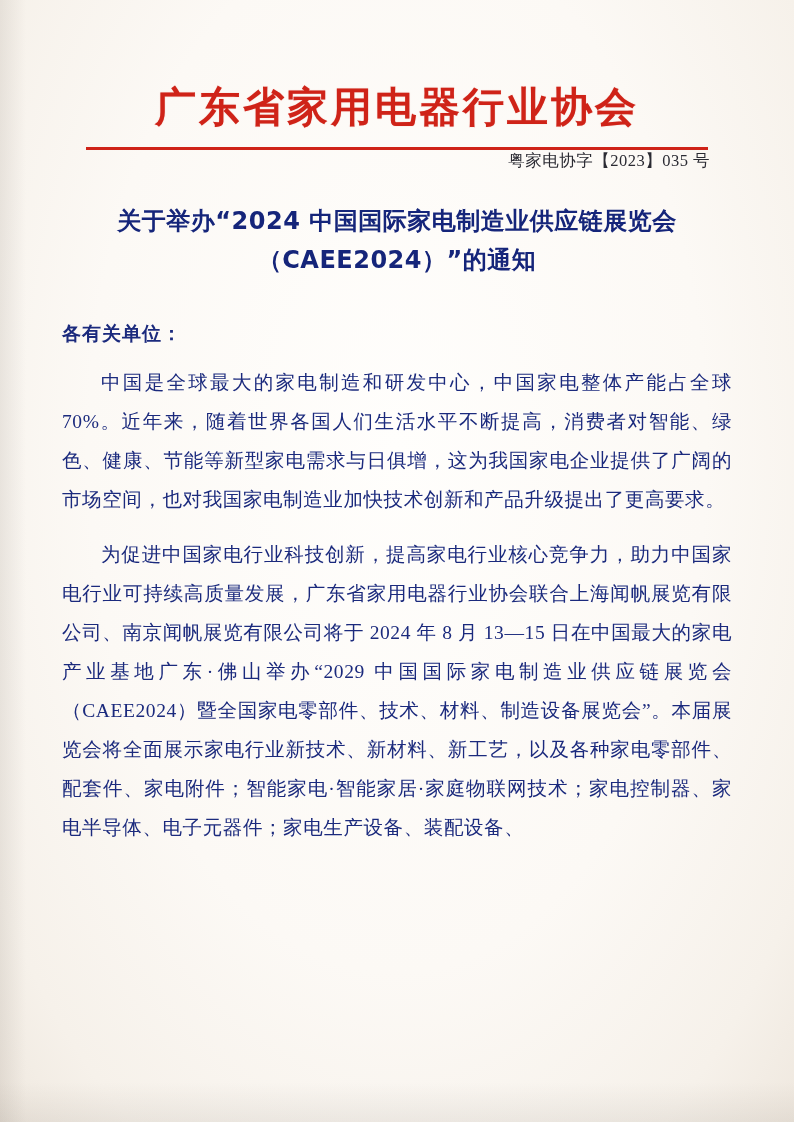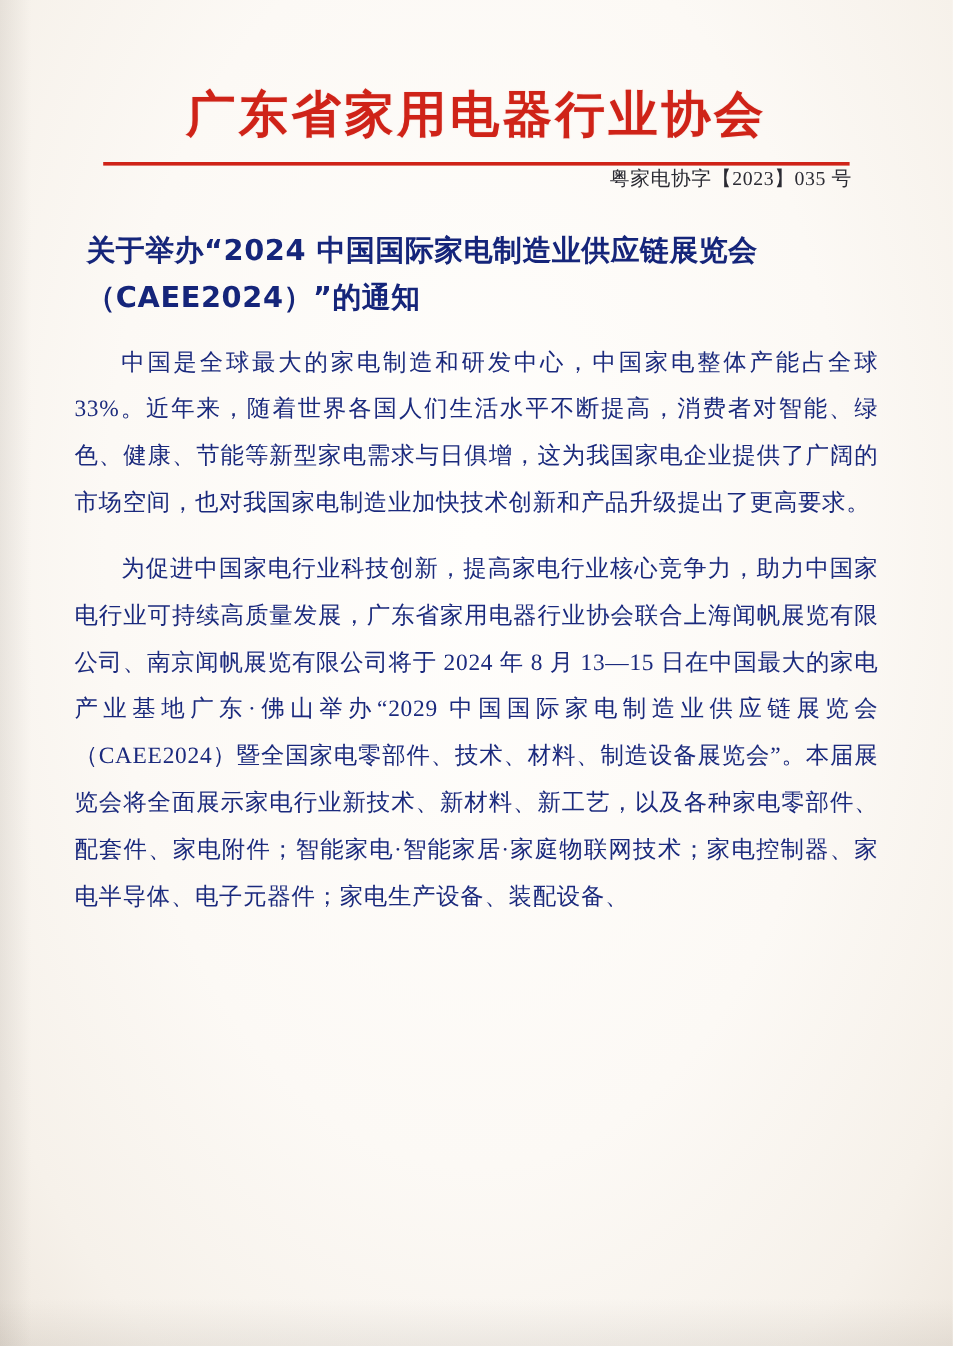--- a/index.html
+++ b/index.html
@@ -28,21 +28,21 @@
     pointer-events: none;
   }
   .scan-shadow-bottom {
     position: absolute;
     left: 0; right: 0; bottom: 0; height: 40px;
     background: linear-gradient(to top, rgba(120,110,100,0.10), rgba(120,110,100,0));
     pointer-events: none;
   }
   .content {
     position: relative;
-    padding: 0 62px;
+    padding: 12px 62px;
     box-sizing: border-box;
   }
 
   
   .letterhead {
     text-align: center;
     padding-top: 72px;
   }
   .org-title {
     color: #cf2318;
@@ -64,20 +64,21 @@
   .doc-number {
     text-align: right;
     margin-right: 22px;
     font-size: 16.5px;
     color: #2b2b33;
     letter-spacing: 0.5px;
   }
 
   
   .doc-title {
+    text-align: center;
     margin-top: 30px;
     color: #15257a;
     font-family: "DejaVu Sans", sans-serif;
     font-weight: bold;
     font-size: 24px;
     line-height: 1.62;
     letter-spacing: 0.5px;
     padding: 0 10px;
   }
 
@@ -115,18 +116,19 @@
 
   <div class="letterhead">
     <div class="org-title">广东省家用电器行业协会</div>
     <div class="header-rule"></div>
   </div>
 
   <div class="doc-number">粤家电协字【2023】035 号</div>
 
   <div class="doc-title">关于举办“2024 中国国际家电制造业供应链展览会（CAEE2024）”的通知</div>
 
+  <div class="salutation">各有关单位：</div>
 
-  <div class="para">中国是全球最大的家电制造和研发中心，中国家电整体产能占全球 33%。近年来，随着世界各国人们生活水平不断提高，消费者对智能、绿色、健康、节能等新型家电需求与日俱增，这为我国家电企业提供了广阔的市场空间，也对我国家电制造业加快技术创新和产品升级提出了更高要求。</div>
+  <div class="para">中国是全球最大的家电制造和研发中心，中国家电整体产能占全球 70%。近年来，随着世界各国人们生活水平不断提高，消费者对智能、绿色、健康、节能等新型家电需求与日俱增，这为我国家电企业提供了广阔的市场空间，也对我国家电制造业加快技术创新和产品升级提出了更高要求。</div>
 
   <div class="para">为促进中国家电行业科技创新，提高家电行业核心竞争力，助力中国家电行业可持续高质量发展，广东省家用电器行业协会联合上海闻帆展览有限公司、南京闻帆展览有限公司将于 2024 年 8 月 13—15 日在中国最大的家电产业基地广东·佛山举办“2029 中国国际家电制造业供应链展览会（CAEE2024）暨全国家电零部件、技术、材料、制造设备展览会”。本届展览会将全面展示家电行业新技术、新材料、新工艺，以及各种家电零部件、配套件、家电附件；智能家电·智能家居·家庭物联网技术；家电控制器、家电半导体、电子元器件；家电生产设备、装配设备、</div>
 
 </div>
 
 </body></html>

